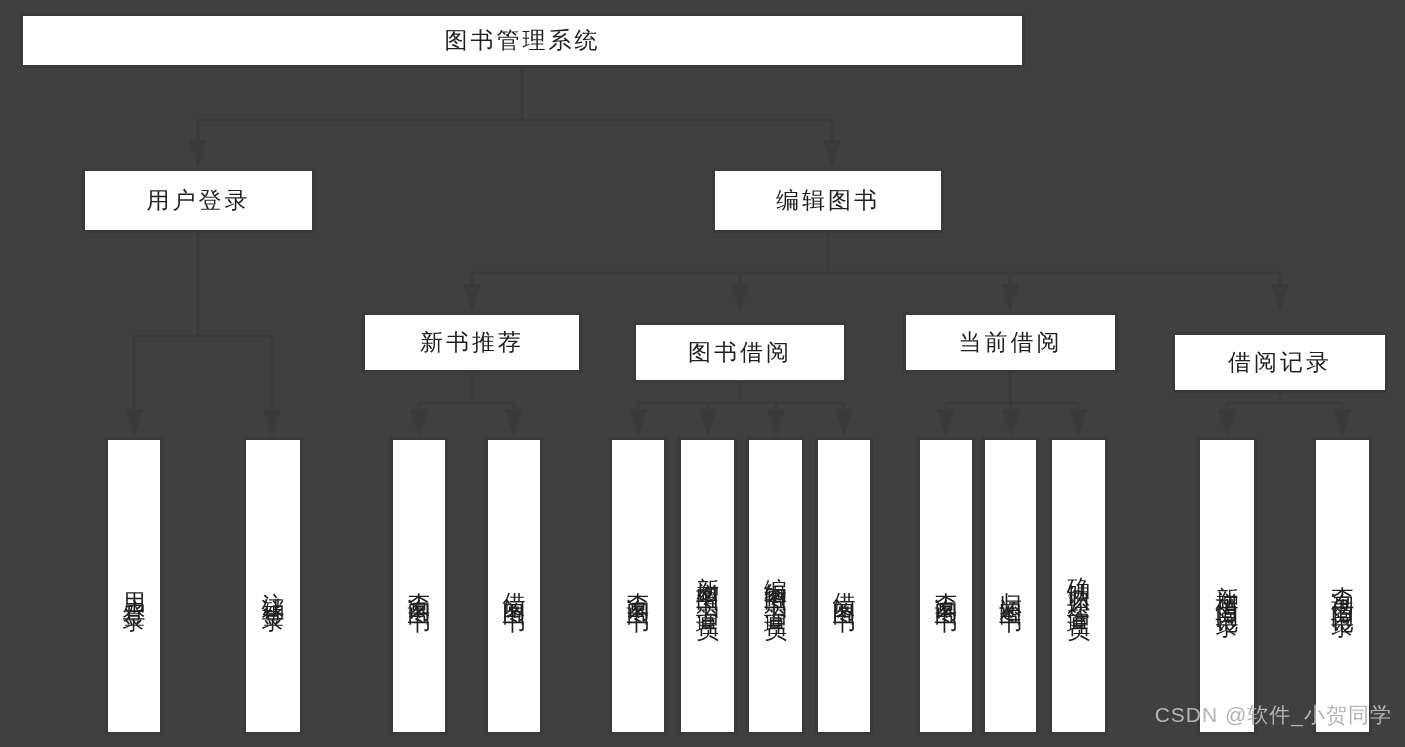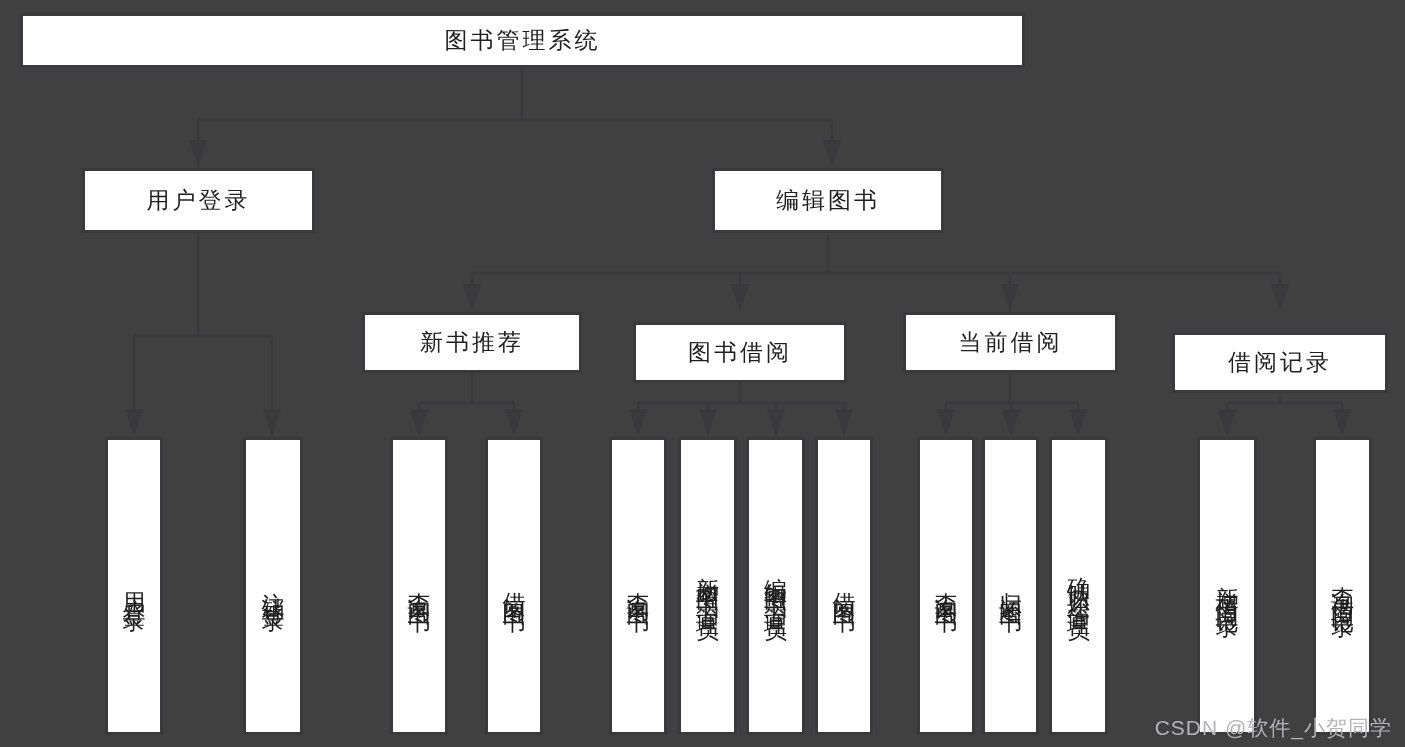--- a/index.html
+++ b/index.html
@@ -12,21 +12,21 @@
     position:absolute;box-sizing:border-box;background:#ffffff;
     border:3px solid #3a3a3c;color:#1f1f1f;
     display:flex;align-items:center;justify-content:center;text-align:center;
   }
   .hlabel{font-size:23px;letter-spacing:3px;white-space:nowrap;}
   .vlabel{
     writing-mode:vertical-rl;text-orientation:mixed;
     font-size:23px;letter-spacing:6px;line-height:1;white-space:nowrap;
   }
   .watermark{
-    position:absolute;right:13px;bottom:5px;z-index:5;
+    position:absolute;right:13px;bottom:18px;z-index:5;
     font-size:21px;color:#b3b3b8;letter-spacing:1px;white-space:nowrap;
   }
 </style>
 </head>
 <body>
 
 <div class="canvas">
 
   <svg class="connectors" width="1405" height="747" viewBox="0 0 1405 747" xmlns="http://www.w3.org/2000/svg">
     <g stroke="#3a3a3c" stroke-width="3" fill="none">

